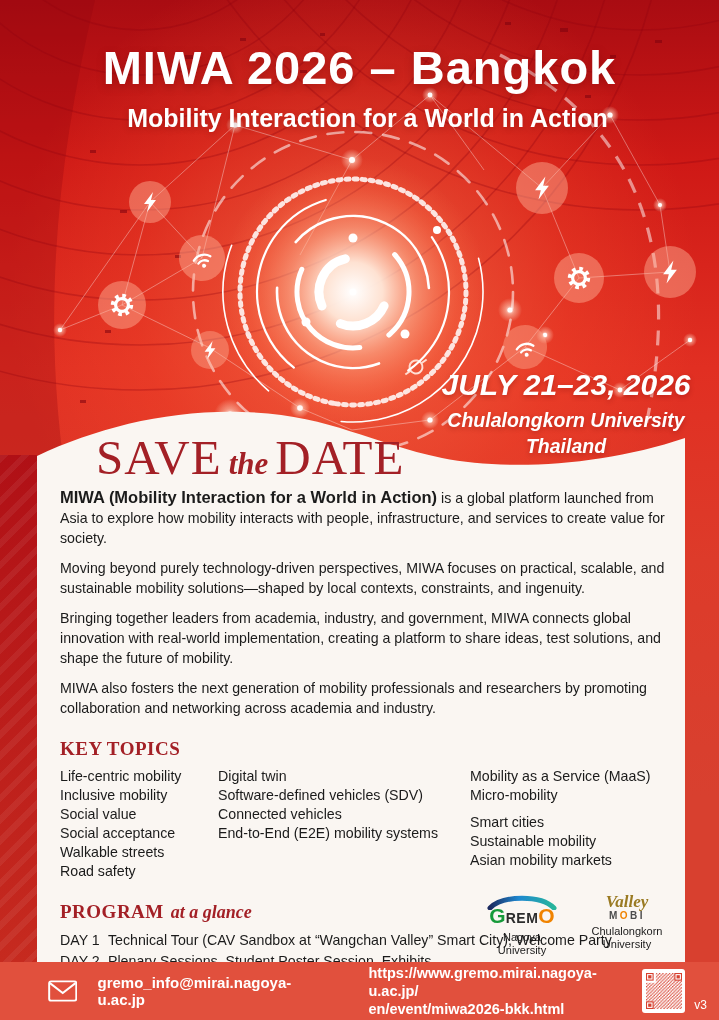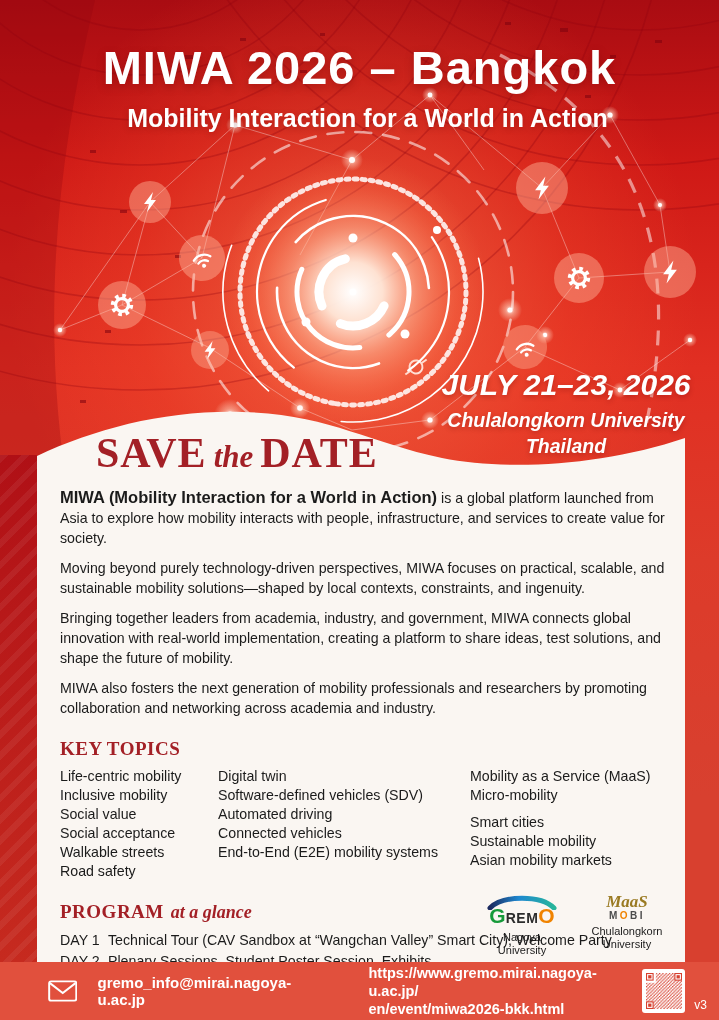--- a/index.html
+++ b/index.html
@@ -18,21 +18,21 @@
   .dateblock{position:absolute;top:368px;left:420px;width:292px;text-align:center;z-index:3;color:#fff;text-shadow:0 2px 5px rgba(100,0,0,.3);font-style:italic;}
   .dateblock .d1{font-size:30px;font-weight:bold;}
   .dateblock .d2{font-size:19.5px;font-weight:bold;margin-top:7px;}
   .dateblock .d3{font-size:19.5px;font-weight:bold;margin-top:3px;}
   .wave{position:absolute;left:37px;top:398px;z-index:2;display:block;}
   .panel{position:absolute;left:37px;top:471px;width:648px;height:491px;background:#faf6f2;z-index:2;}
   .strip-left{position:absolute;left:0;top:455px;bottom:58px;width:37px;z-index:1;
     background:repeating-linear-gradient(135deg, rgba(255,255,255,.06) 0 6px, rgba(0,0,0,0) 6px 15px),linear-gradient(180deg,#b01016,#c62a1f);}
   .savedate{position:absolute;left:96px;top:429px;z-index:4;color:#a32026;white-space:nowrap;
     font-family:"Liberation Serif",serif;}
-  .savedate .big{font-size:42px;font-weight:bold;letter-spacing:1px;}
+  .savedate .big{font-size:49px;font-weight:normal;letter-spacing:1px;}
   .savedate .the{font-size:31px;font-style:italic;font-weight:bold;margin:0 7px;}
   .content{position:relative;padding:16px 10px 0 23px;color:#1b1b1b;}
   .content p{margin:0 0 10px 0;font-size:14.2px;line-height:20px;width:618px;}
   .content p b{font-size:16.5px;}
   .sec-head{font-family:"Liberation Serif",serif;font-weight:bold;font-size:19px;color:#a32026;letter-spacing:.5px;margin:20px 0 7px 0;}
   .topics{display:flex;width:630px;font-size:14.2px;line-height:19px;}
   .topics .c1{width:158px;}
   .topics .c2{width:252px;}
   .topics .c3{flex:1;}
   .topics span{display:block;}
@@ -255,21 +255,20 @@
           <span>Life-centric mobility</span>
           <span>Inclusive mobility</span>
           <span>Social value</span>
           <span>Social acceptance</span>
           <span>Walkable streets</span>
           <span>Road safety</span>
         </div>
         <div class="c2">
           <span>Digital twin</span>
           <span>Software-defined vehicles (SDV)</span>
-          <span>Automated driving</span>
           <span>Connected vehicles</span>
           <span>End-to-End (E2E) mobility systems</span>
         </div>
         <div class="c3">
           <span>Mobility as a Service (MaaS)</span>
           <span>Micro-mobility</span>
           <div class="gap"></div>
           <span>Smart cities</span>
           <span>Sustainable mobility</span>
           <span>Asian mobility markets</span>
@@ -305,21 +304,21 @@
           </defs>
           <path d="M5,14 C18,1 56,1 69,14" fill="none" stroke="url(#ga)" stroke-width="5" stroke-linecap="round"></path>
         </svg>
         <div class="gremo-text"><span class="g">G</span><span class="rem">REM</span><span class="o">O</span></div>
         <div class="org">
           <div>Nagoya</div>
           <div>University</div>
         </div>
       </div>
       <div class="logo">
-        <div class="sm-script">MaaS</div>
+        <div class="sm-script">Valley</div>
         <div class="sm-mobi"><span>M</span><span class="o">O</span><span>BI</span></div>
         <div class="org">
           <div>Chulalongkorn</div>
           <div>University</div>
         </div>
       </div>
     </div>
   </div>
 
   <div class="footer">

